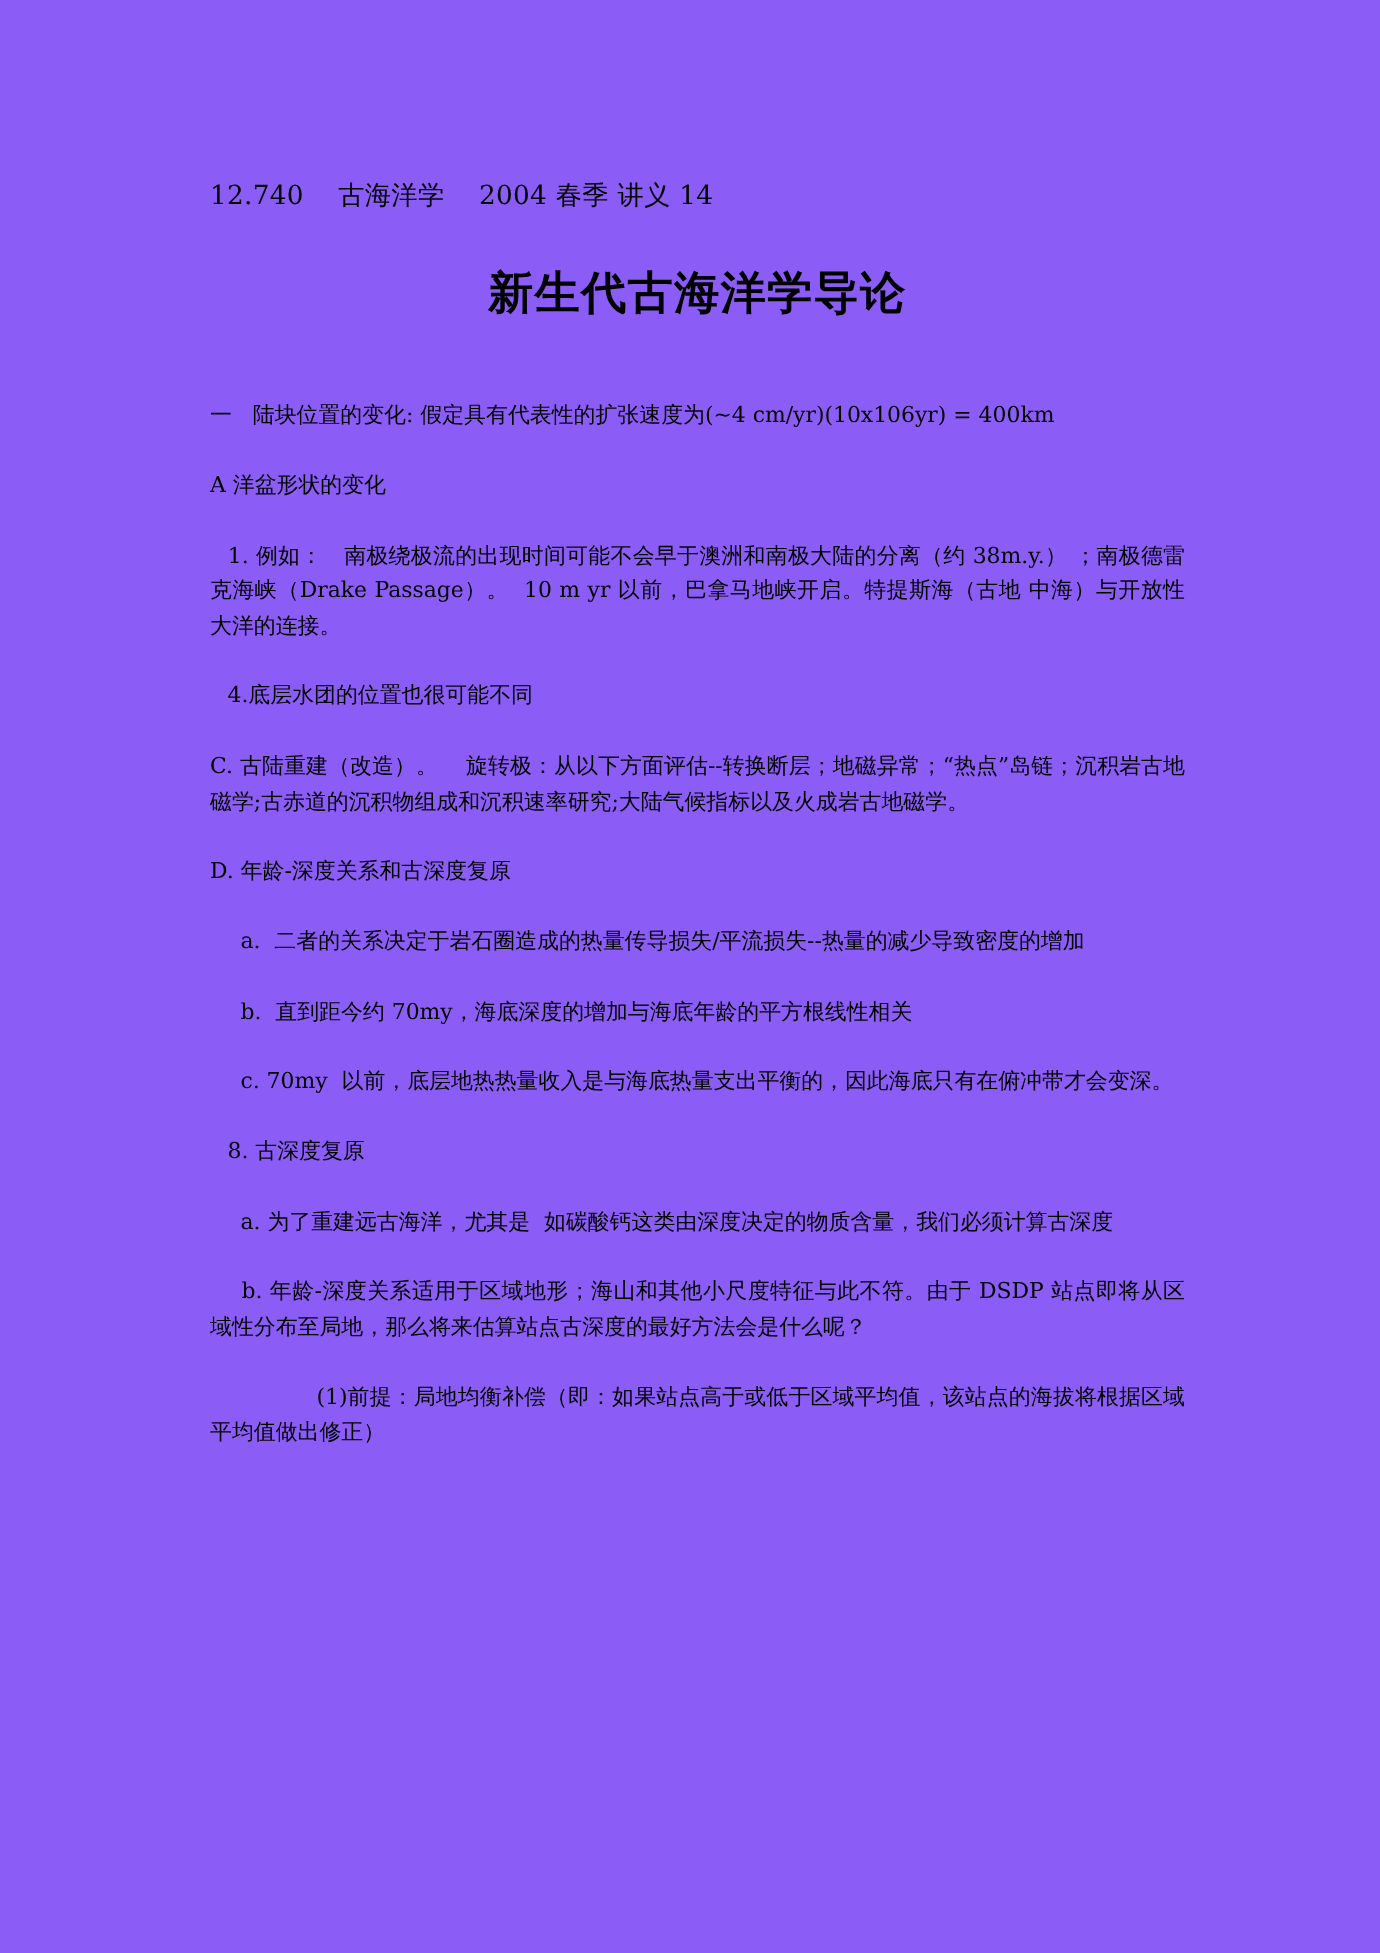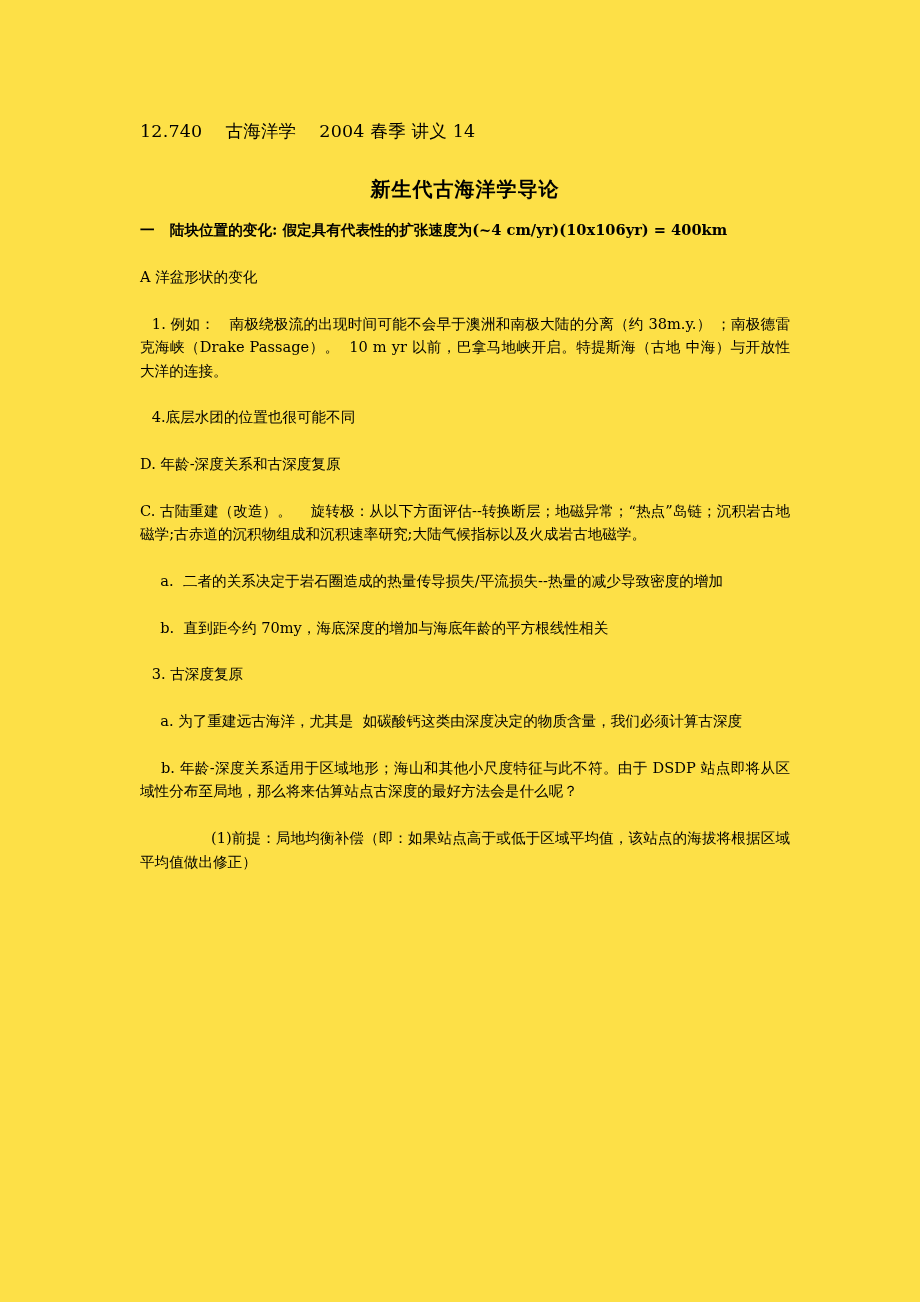--- a/index.html
+++ b/index.html
@@ -8,78 +8,78 @@
     background: #ffffff;
   }
   body {
     font-family: "DejaVu Serif", "Liberation Serif", serif;
     color: #000000;
   }
   .page {
     position: relative;
     width: 920px;
     height: 1302px;
-    background: #fde047;
+    background: #8b5cf6;
     overflow: hidden;
     box-sizing: border-box;
   }
   .content {
     position: absolute;
     left: 140px;
     top: 0;
     width: 650px;
   }
   .doc-header {
     font-size: 17.5px;
     line-height: 1.5;
     margin-top: 118px;
     letter-spacing: 0.2px;
     white-space: pre;
   }
   .doc-title {
-    font-size: 20px;
+    font-size: 30px;
     font-weight: bold;
     text-align: center;
     margin-top: 32px;
     line-height: 1.3;
     letter-spacing: 1px;
   }
   .para {
     font-size: 14.6px;
     line-height: 1.62;
     margin-top: 23px;
     text-align: justify;
     text-justify: inter-ideograph;
     white-space: pre-wrap;
     word-break: break-word;
   }
   .para.first-block {
-    margin-top: 16px;
-    font-weight: bold;
+    margin-top: 50px;
   }
   .ind-0  { text-indent: 0; padding-left: 0; }
   .ind-1  { padding-left: 0; text-indent: 7px; }
   .ind-2  { padding-left: 0; text-indent: 11px; }
   .ind-4  { padding-left: 0; text-indent: 52px; }
 </style>
 </head>
 <body>
 
 <div class="page">
   <div class="content">
     <div class="doc-header">12.740    古海洋学    2004 春季 讲义 14</div>
     <div class="doc-title">新生代古海洋学导论</div>
     <div id="body-blocks">
         <div class="para ind-0 first-block">一   陆块位置的变化: 假定具有代表性的扩张速度为(~4 cm/yr)(10x106yr) = 400km</div>
         <div class="para ind-0">A 洋盆形状的变化</div>
         <div class="para ind-1"> 1. 例如：   南极绕极流的出现时间可能不会早于澳洲和南极大陆的分离（约 38m.y.） ；南极德雷克海峡（Drake Passage）。  10 m yr 以前，巴拿马地峡开启。特提斯海（古地 中海）与开放性大洋的连接。</div>
         <div class="para ind-1"> 4.底层水团的位置也很可能不同</div>
+        <div class="para ind-0">C. 古陆重建（改造）。    旋转极：从以下方面评估--转换断层；地磁异常；“热点”岛链；沉积岩古地磁学;古赤道的沉积物组成和沉积速率研究;大陆气候指标以及火成岩古地磁学。</div>
         <div class="para ind-0">D. 年龄-深度关系和古深度复原</div>
-        <div class="para ind-0">C. 古陆重建（改造）。    旋转极：从以下方面评估--转换断层；地磁异常；“热点”岛链；沉积岩古地磁学;古赤道的沉积物组成和沉积速率研究;大陆气候指标以及火成岩古地磁学。</div>
         <div class="para ind-2">  a.  二者的关系决定于岩石圈造成的热量传导损失/平流损失--热量的减少导致密度的增加</div>
         <div class="para ind-2">  b.  直到距今约 70my，海底深度的增加与海底年龄的平方根线性相关</div>
-        <div class="para ind-1"> 3. 古深度复原</div>
+        <div class="para ind-2">  c. 70my  以前，底层地热热量收入是与海底热量支出平衡的，因此海底只有在俯冲带才会变深。</div>
+        <div class="para ind-1"> 8. 古深度复原</div>
         <div class="para ind-2">  a. 为了重建远古海洋，尤其是  如碳酸钙这类由深度决定的物质含量，我们必须计算古深度</div>
         <div class="para ind-2">  b. 年龄-深度关系适用于区域地形；海山和其他小尺度特征与此不符。由于 DSDP 站点即将从区域性分布至局地，那么将来估算站点古深度的最好方法会是什么呢？</div>
         <div class="para ind-4">    (1)前提：局地均衡补偿（即：如果站点高于或低于区域平均值，该站点的海拔将根据区域平均值做出修正）</div>
       </div>
   </div>
 </div>
 
 </body></html>

